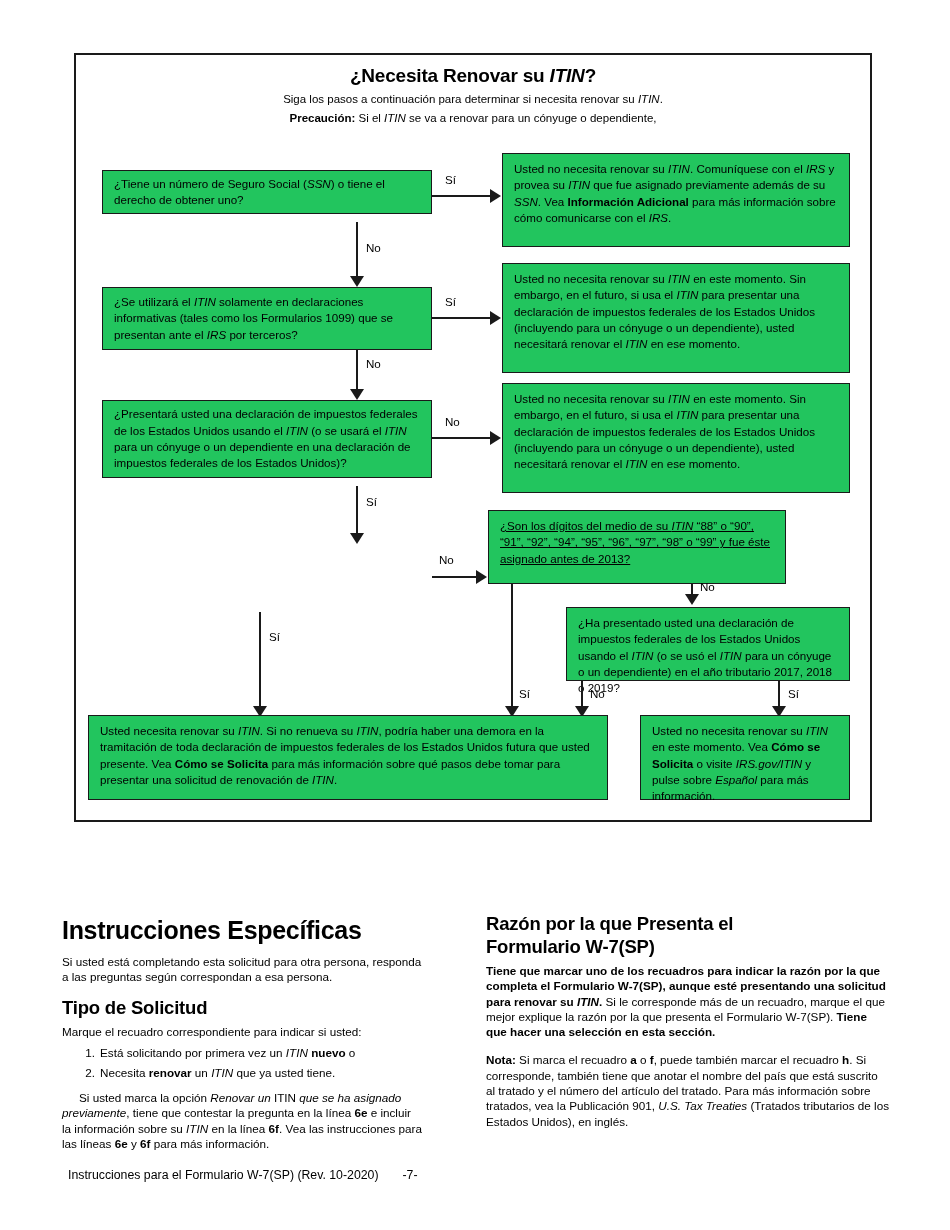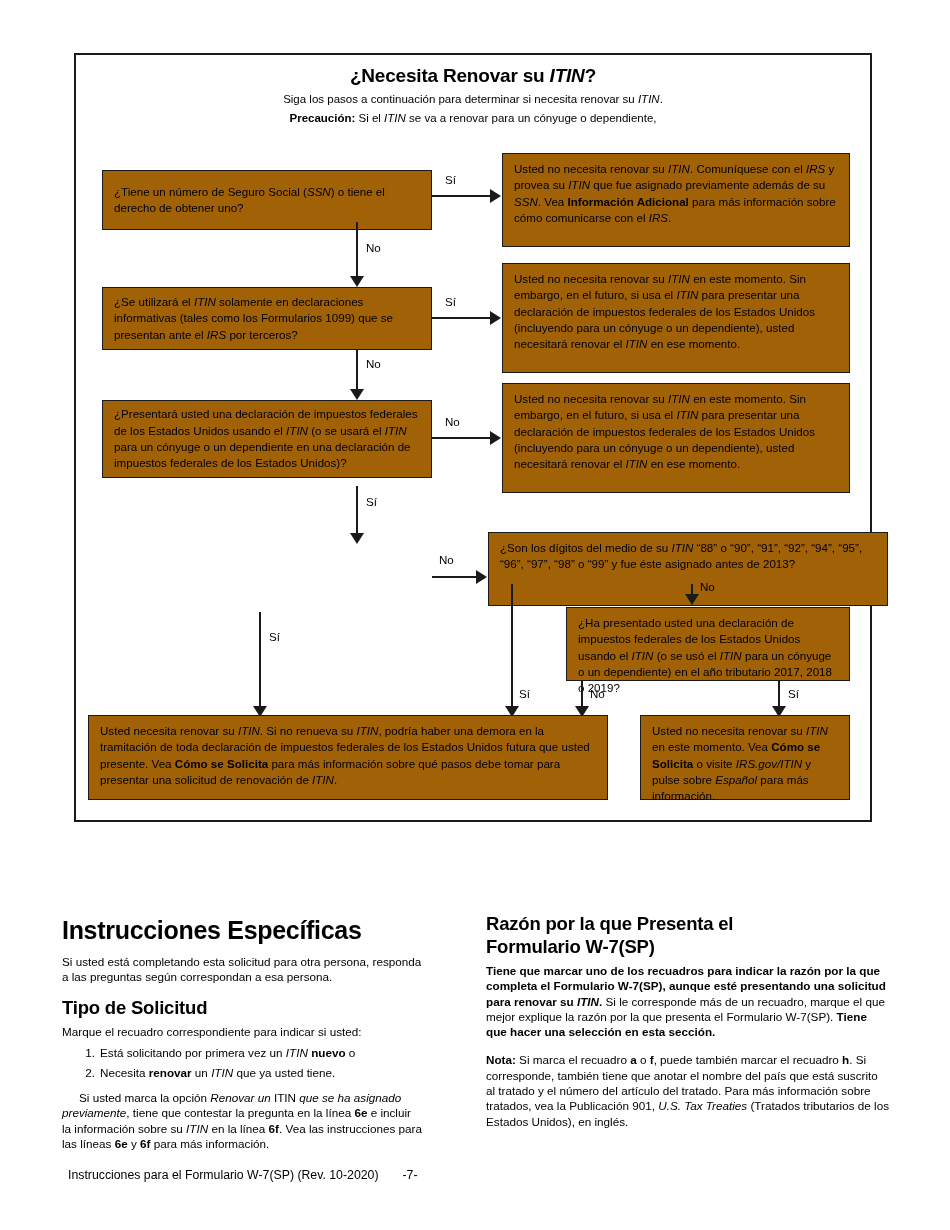--- a/index.html
+++ b/index.html
@@ -58,21 +58,21 @@
   .chart-sub .bd { font-weight: bold; }
   .chart-sub .bdit { font-weight: bold; font-style: italic; }
   #chart-sub1 { margin-top: 4px; }
   #chart-sub2 { margin-top: 3px; }
 
   
   .fbox {
     position: absolute;
     box-sizing: border-box;
     border: 1.6px solid #1a1a1a;
-    background: #a16207;
+    background: #22c55e;
     font-size: 11.6px;
     line-height: 16.3px;
     padding: 7px 10px 7px 11px;
   }
   .fbox .it { font-style: italic; }
   .fbox .bd { font-weight: bold; }
   .fbox.vcenter {
     display: flex;
     align-items: center;
   }
@@ -178,21 +178,21 @@
 <div class="page">
 
   <div id="flowchart-frame">
 
     <div id="chart-heading">
       <div id="chart-title"><span>¿Necesita Renovar su </span><span class="it">ITIN</span><span>?</span></div>
       <div class="chart-sub" id="chart-sub1"><span>Siga los pasos a continuación para determinar si necesita renovar su </span><span class="it">ITIN</span><span>.</span></div>
       <div class="chart-sub" id="chart-sub2"><span class="bd">Precaución:</span><span> Si el </span><span class="it">ITIN</span><span> se va a renovar para un cónyuge o dependiente,</span></div>
     </div>
 
-    <div class="fbox vcenter" id="box-q1" style="left:26px; top:115px; width:330px; height:60px;">
+    <div class="fbox vcenter" id="box-q1" style="left:26px; top:115px; width:330px; height:44px;">
       <div><span>¿Tiene un número de Seguro Social (</span><span class="it">SSN</span><span>) o tiene el derecho de obtener uno?</span></div>
     </div>
 
     <div class="fbox" id="box-r1" style="left:426px; top:98px; width:348px; height:94px;">
       <div><span>Usted no necesita renovar su </span><span class="it">ITIN</span><span>. Comuníquese con el </span><span class="it">IRS</span><span> y provea su </span><span class="it">ITIN</span><span> que fue asignado previamente además de su </span><span class="it">SSN</span><span>. Vea </span><span class="bd">Información Adicional</span><span> para más información sobre cómo comunicarse con el </span><span class="it">IRS</span><span>.</span></div>
     </div>
 
     <div class="hline" style="left:356px; top:140px; width:58px;"></div>
     <div class="arrow-right" style="left:414px; top:134px;"></div>
     <div class="elabel" style="left:369px; top:118px;">Sí</div>
@@ -227,21 +227,21 @@
 
     <div class="hline" style="left:356px; top:382px; width:58px;"></div>
     <div class="arrow-right" style="left:414px; top:376px;"></div>
     <div class="elabel" style="left:369px; top:360px;">No</div>
 
     <div class="vline" style="left:280px; top:431px; height:52px;"></div>
     <div class="arrow-down" style="left:274px; top:478px;"></div>
     <div class="elabel" style="left:290px; top:440px;">Sí</div>
 
 
-    <div class="fbox" id="box-q5" style="left:412px; top:477px; width:400px; height:74px;">
+    <div class="fbox" id="box-q5" style="left:412px; top:455px; width:298px; height:74px;text-decoration:underline;">
       <div><span>¿Son los dígitos del medio de su </span><span class="it">ITIN</span><span> “88” o “90”, “91”, “92”, “94”, “95”, “96”, “97”, “98” o “99” y fue éste asignado antes de 2013?</span></div>
     </div>
 
     <div class="hline" style="left:356px; top:521px; width:44px;"></div>
     <div class="arrow-right" style="left:400px; top:515px;"></div>
     <div class="elabel" style="left:363px; top:498px;">No</div>
 
     <div class="fbox" id="box-q6" style="left:490px; top:552px; width:284px; height:74px;">
       <div><span>¿Ha presentado usted una declaración de impuestos federales de los Estados Unidos usando el </span><span class="it">ITIN</span><span> (o se usó el </span><span class="it">ITIN</span><span> para un cónyuge o un dependiente) en el año tributario 2017, 2018 o 2019?</span></div>
     </div>

